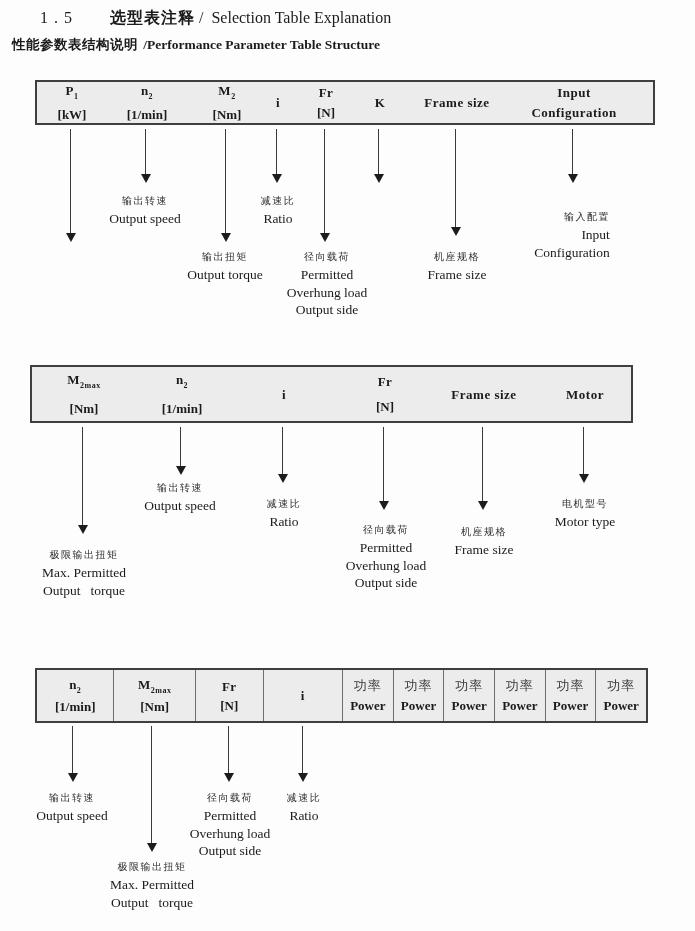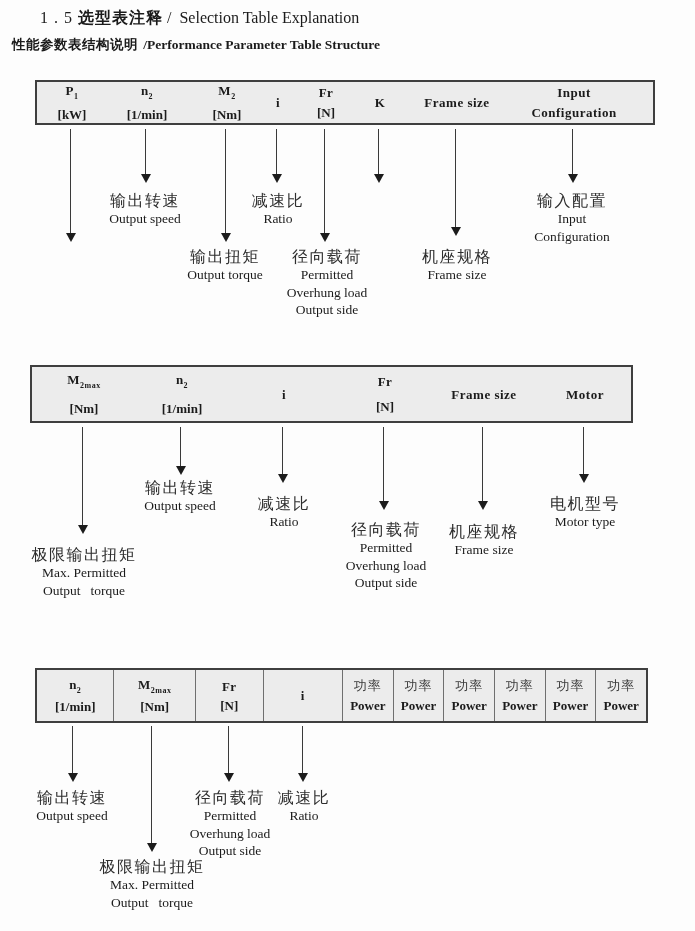--- a/index.html
+++ b/index.html
@@ -1,37 +1,37 @@
 <!DOCTYPE html>
 <html><head>
 <meta charset="utf-8">
 <style>
   html,body{margin:0;padding:0;background:#ffffff;}
   .page{position:relative;width:695px;height:931px;background:#fdfdfd;overflow:hidden;
         font-family:"Liberation Serif",serif;color:#1b1b1b;}
   .title{position:absolute;left:40px;top:8px;font-size:16px;white-space:pre;}
   .title .num{font-family:"Liberation Serif",serif;letter-spacing:1px;}
-  .title .zh{font-family:Liberation Mono, monospace;font-weight:bold;letter-spacing:1px;}
+  .title .zh{font-family:Liberation Mono, monospace;font-weight:bold;letter-spacing:1px;margin-left:32px;}
   .heading{position:absolute;left:12px;font-size:13.5px;font-weight:bold;white-space:pre;text-align:right;}
   .heading .zh{font-family:"DejaVu Sans",sans-serif;letter-spacing:.5px;}
   .heading .en{font-family:"Liberation Serif",serif;}
   .tbl{position:absolute;background:#ececec;border:2px solid #3f3f3f;box-sizing:border-box;}
   .cell{position:absolute;top:0;height:100%;transform:translateX(-50%);
         display:flex;flex-direction:column;justify-content:center;align-items:center;
         text-align:center;}
   .sym{font-weight:bold;font-size:13px;line-height:13px;font-family:"Liberation Serif",serif;letter-spacing:.5px;white-space:pre;}
   .sym sub{font-size:8px;line-height:8px;}
   .unit{font-weight:bold;font-size:13px;line-height:13px;font-family:"Liberation Serif",serif;white-space:pre;}
   .gap7{gap:7px;} .gap12{gap:12px;} .gap6{gap:6px;}
   .arrow{position:absolute;width:0;border-left:1px solid #3a3a3a;}
   .arrow::after{content:"";position:absolute;left:-5px;bottom:-9px;width:0;height:0;
         border-left:5px solid transparent;border-right:5px solid transparent;
         border-top:9px solid #1c1c1c;}
   .lbl{position:absolute;transform:translateX(-50%);text-align:center;white-space:pre;}
-  .zh-l{font-family:"DejaVu Sans",sans-serif;font-size:16px;line-height:18px;color:#2e2e2e;letter-spacing:1.5px;}
+  .zh-l{font-family:"DejaVu Sans",sans-serif;font-size:10px;line-height:18px;color:#2e2e2e;letter-spacing:1.5px;}
   .en-l{font-family:"Liberation Serif",serif;font-size:13.5px;line-height:17.5px;color:#1b1b1b;}
   .tbl3{position:absolute;display:flex;background:#ececec;border:2px solid #3f3f3f;box-sizing:border-box;}
   .t3c{border-right:1px solid #6f6f6f;display:flex;flex-direction:column;justify-content:center;
         align-items:center;box-sizing:border-box;}
   .t3c:last-child{border-right:none;}
   .zh-cell{font-family:"DejaVu Sans",sans-serif;font-size:13px;line-height:14px;color:#3a3a3a;letter-spacing:1px;}
 </style>
 </head>
 <body>
 
@@ -77,21 +77,21 @@
   <div class="arrow" style="left:145px;top:129px;height:45px;"></div>
   <div class="arrow" style="left:225px;top:129px;height:104px;"></div>
   <div class="arrow" style="left:276px;top:129px;height:45px;"></div>
   <div class="arrow" style="left:324px;top:129px;height:104px;"></div>
   <div class="arrow" style="left:378px;top:129px;height:45px;"></div>
   <div class="arrow" style="left:455px;top:129px;height:98px;"></div>
   <div class="arrow" style="left:572px;top:129px;height:45px;"></div>
 
   <div class="lbl" style="left:145px;top:192px;"><div class="zh-l">输出转速</div><div class="en-l">Output speed</div></div>
   <div class="lbl" style="left:278px;top:192px;"><div class="zh-l">减速比</div><div class="en-l">Ratio</div></div>
-  <div class="lbl" style="left:572px;top:192px;"><div class="zh-l">输入配置</div><div class="en-l">Input</div><div class="en-l">Configuration</div></div>
+  <div class="lbl" style="left:572px;top:208px;text-align:right;"><div class="zh-l">输入配置</div><div class="en-l">Input</div><div class="en-l">Configuration</div></div>
   <div class="lbl" style="left:225px;top:248px;"><div class="zh-l">输出扭矩</div><div class="en-l">Output torque</div></div>
   <div class="lbl" style="left:327px;top:248px;"><div class="zh-l">径向载荷</div><div class="en-l">Permitted</div><div class="en-l">Overhung load</div><div class="en-l">Output side</div></div>
   <div class="lbl" style="left:457px;top:248px;"><div class="zh-l">机座规格</div><div class="en-l">Frame size</div></div>
 
 
   <div class="tbl" style="left:30px;top:365px;width:603px;height:58px;">
     <div class="cell gap12" style="left:52px;">
         <div class="sym"><span>M</span><sub>2max</sub></div>
         <div class="unit">[Nm]</div>
       </div>

